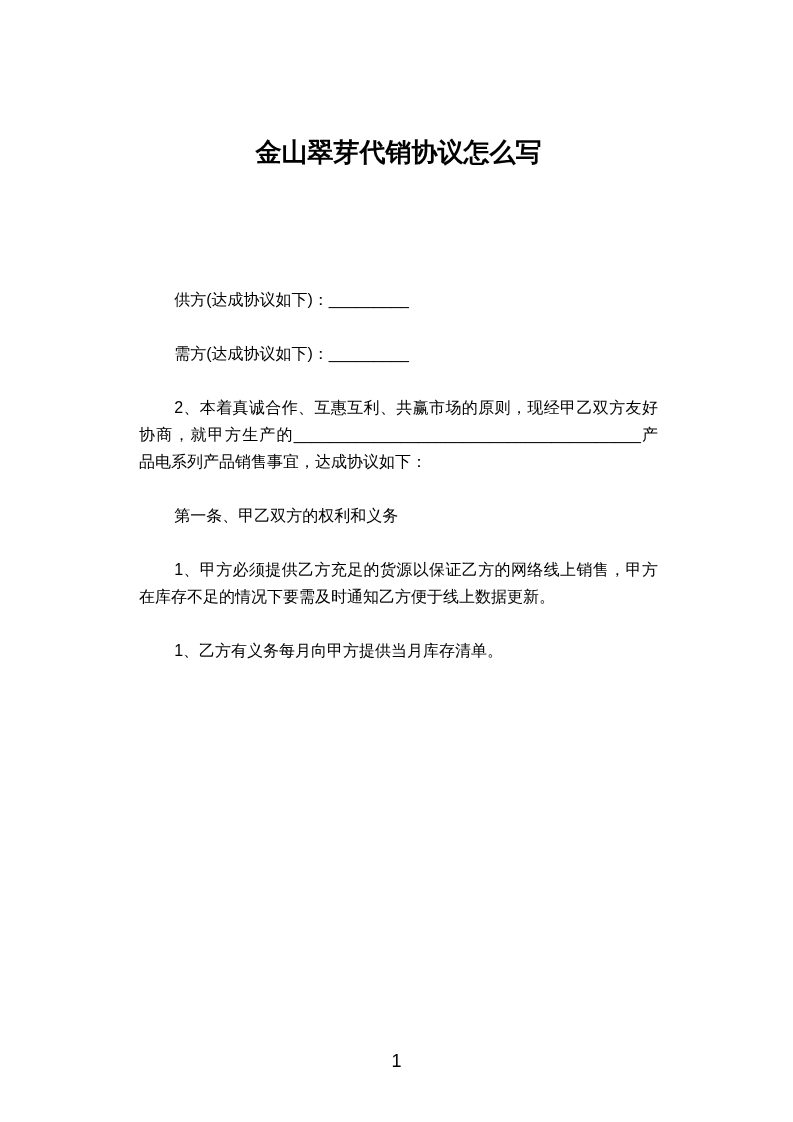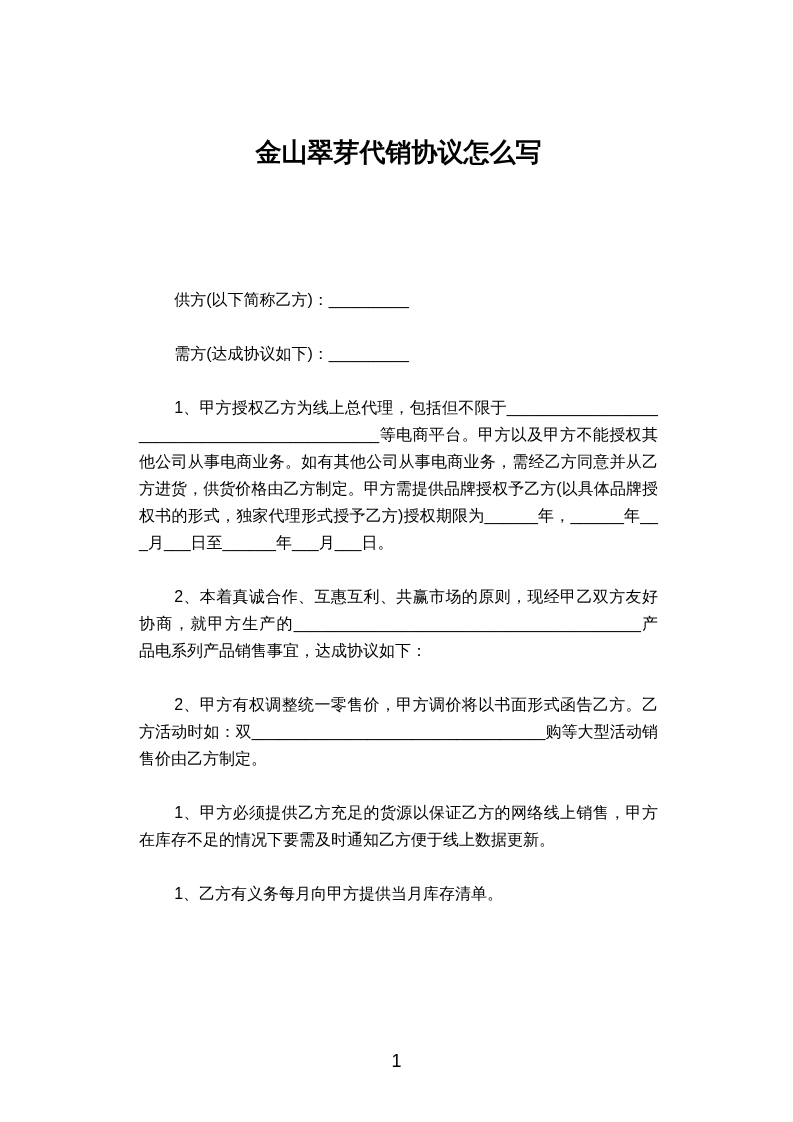--- a/index.html
+++ b/index.html
@@ -46,31 +46,30 @@
     line-height: 24px;
   }
 </style>
 </head>
 <body>
 
 <div class="page">
 
   <h1 class="doc-title">金山翠芽代销协议怎么写</h1>
 
-  <p class="para">供方(以下简称乙方)：_________</p>
+  <p class="para">供方(达成协议如下)：_________</p>
 
   <p class="para">需方(达成协议如下)：_________</p>
 
-  <p class="para">1、甲方授权乙方为线上总代理，包括但不限于____________________________________________等电商平台。甲方以及甲方不能授权其他公司从事电商业务。如有其他公司从事电商业务，需经乙方同意并从乙方进货，供货价格由乙方制定。甲方需提供品牌授权予乙方(以具体品牌授权书的形式，独家代理形式授予乙方)授权期限为______年，______年___月___日至______年___月___日。</p>
 
   <p class="para">2、本着真诚合作、互惠互利、共赢市场的原则，现经甲乙双方友好协商，就甲方生产的_______________________________________产品电系列产品销售事宜，达成协议如下：</p>
 
+  <p class="para">第一条、甲乙双方的权利和义务</p>
 
 
-  <p class="para">2、甲方有权调整统一零售价，甲方调价将以书面形式函告乙方。乙方活动时如：双_________________________________购等大型活动销售价由乙方制定。</p>
 
   <p class="para">1、甲方必须提供乙方充足的货源以保证乙方的网络线上销售，甲方在库存不足的情况下要需及时通知乙方便于线上数据更新。</p>
 
   <p class="para">1、乙方有义务每月向甲方提供当月库存清单。</p>
 
   <div class="page-number">1</div>
 
 </div>
 
 </body></html>

